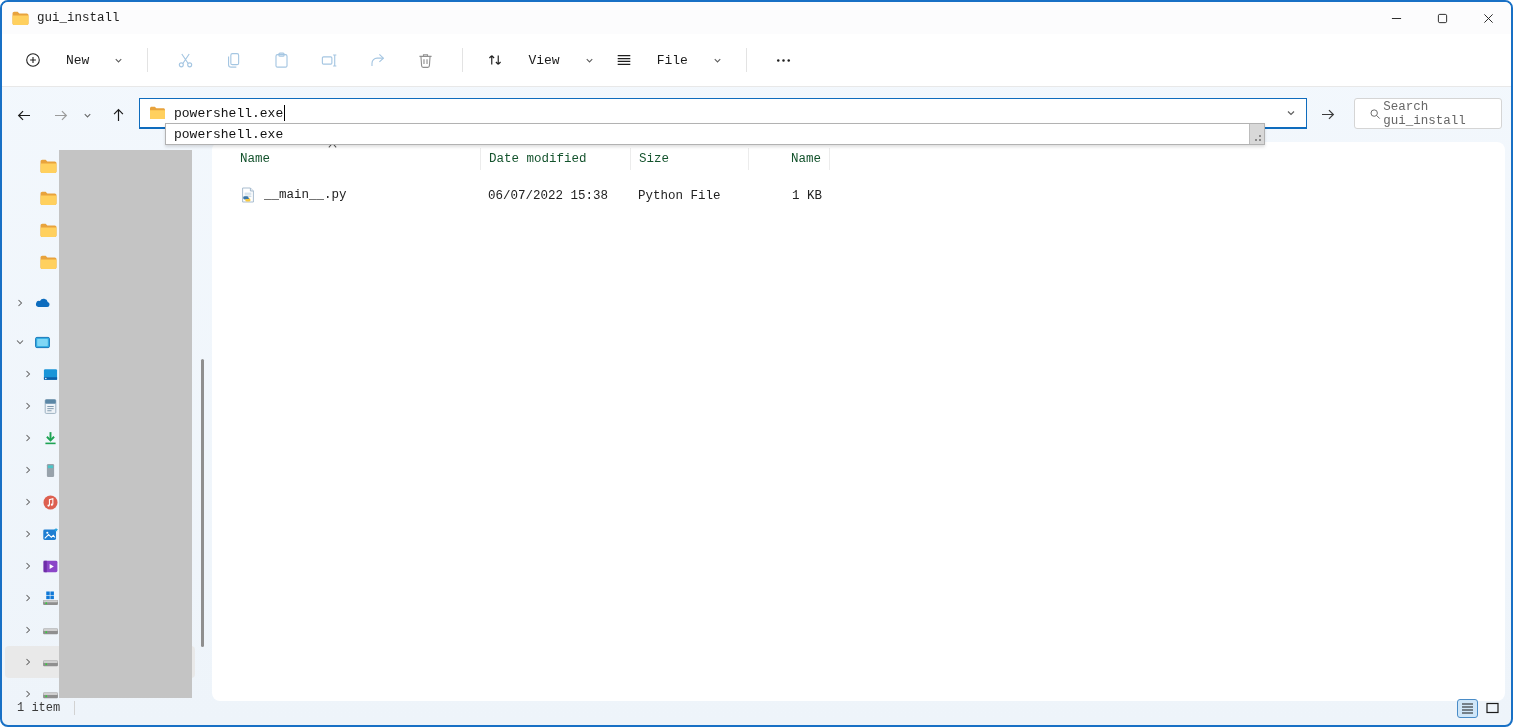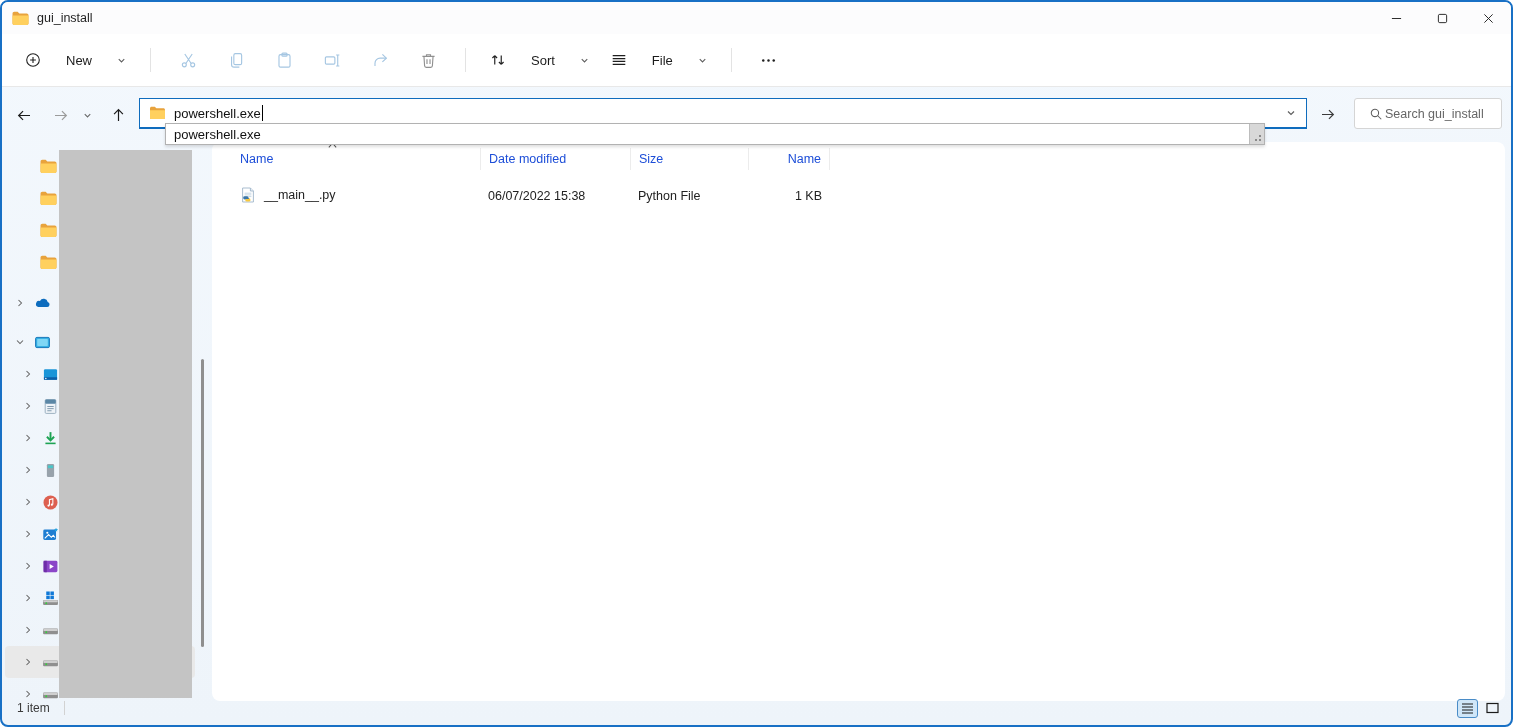--- a/index.html
+++ b/index.html
@@ -1,21 +1,21 @@
 <!DOCTYPE html>
 <html><head>
 <meta charset="utf-8">
 <style>
   * { box-sizing: border-box; margin: 0; padding: 0; }
   html,body { background:#ffffff; }
   .window {
     position: relative; width: 1513px; height: 727px;
     border: 2px solid #1870c5; border-radius: 8px; overflow: hidden;
     background: linear-gradient(180deg, #f3f8fd 0%, #eef4fa 100%);
-    font-family: Liberation Sans, sans-serif; color: #1b1b1b;
+    font-family: Liberation Mono, monospace; color: #1b1b1b;
   }
   svg { display:block; width:100%; height:100%; }
 
   
   .titlebar { position:absolute; top:0; left:0; right:0; height:32px;
     background:#fcfcfd; display:flex; align-items:center; padding-left:10px; }
   .titlebar .app-icon { width:17px; height:15px; margin-right:8px; }
   .titlebar .title { font-size:12.5px; color:#1f1f1f; }
   .wincontrols { position:absolute; right:0; top:0; height:32px; display:flex; }
   .wc { width:46px; height:32px; display:flex; align-items:center; justify-content:center; color:#1a1a1a; }
@@ -83,21 +83,21 @@
   .side-row.child { padding-left:15px; }
   .side-row.selected { background:#e9e9e9; }
   .side-row .chev { width:16px; height:16px; color:#636363; flex:none; }
   .side-row .chev svg { padding:2px; }
   .side-row .sicon { width:17px; height:17px; flex:none; }
   .side-row.root .sicon, .side-row.child .sicon { margin-left:6px; }
   .redact { position:absolute; left:57px; top:8px; width:133px; height:548px; background:#c4c4c4; z-index:5; }
   .side-scroll { position:absolute; left:199px; top:217px; width:3px; height:288px; background:#8f8f8f; border-radius:2px; z-index:6; }
 
   .content { flex:1; margin-right:6px; background:#ffffff; border-radius:8px; position:relative; overflow:hidden; }
-  .hdr-row { display:flex; align-items:center; height:26px; margin-top:4px; padding-left:20px; font-size:12.5px; color:#1d4ed8; }
+  .hdr-row { display:flex; align-items:center; height:26px; margin-top:4px; padding-left:20px; font-size:12.5px; color:#14532d; }
   .hcell { height:22px; display:flex; align-items:center; padding-left:8px; }
   .c-name { width:248px; position:relative; }
   .c-date { width:150px; }
   .c-type { width:118px; }
   .c-size { width:82px; justify-content:flex-end; padding-right:8px; }
   .hcell.c-date, .hcell.c-type, .hcell.c-size { border-left:1px solid #ececec; }
   .hcell.c-size { border-right:1px solid #ececec; }
   .sort-caret { position:absolute; left:95px; top:-7px; width:11px; height:8px; color:#555; }
   .file-row { display:flex; align-items:flex-end; height:26px; margin-top:5px; padding-left:20px; font-size:12.5px; color:#222; }
   .fcell { display:flex; align-items:center; padding-left:8px; }
@@ -217,21 +217,21 @@
         </span>
       </div>
     <div class="tb-sep"></div>
     <div class="tb-btn">
       <span class="bicon">
           <svg viewBox="0 0 20 20" fill="none" stroke="currentColor" stroke-width="1.3">
             <path d="M6.4 15V5.2M6.4 5.2 3.8 7.8M6.4 5.2 9 7.8"></path>
             <path d="M13.6 5v9.8M13.6 14.8 11 12.2M13.6 14.8l2.6-2.6"></path>
           </svg>
         </span>
-      <span>Sort</span>
+      <span>View</span>
       <span class="chev">
           <svg viewBox="0 0 12 12" fill="none" stroke="currentColor" stroke-width="1.2">
             <path d="M3 4.5l3 3 3-3"></path>
           </svg>
         </span>
     </div>
     <div class="tb-btn">
       <span class="bicon">
           <svg viewBox="0 0 20 20" fill="none" stroke="currentColor" stroke-width="1.3">
             <path d="M3 5.2h14M3 8.4h14M3 11.6h14M3 14.8h14"></path>

